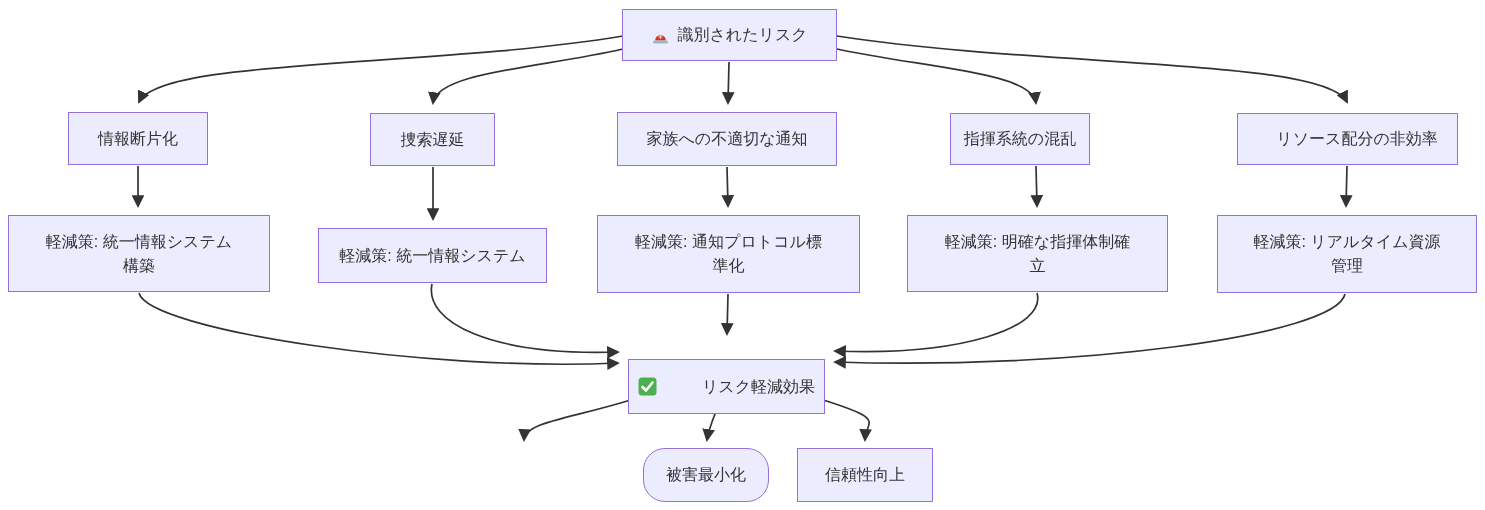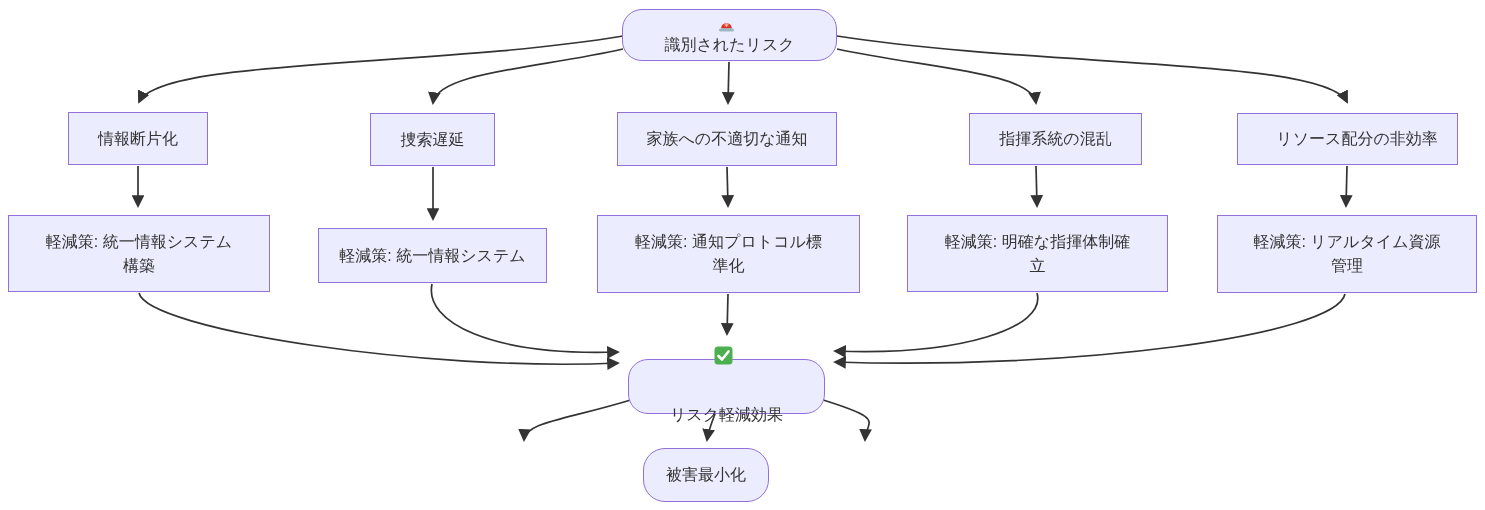--- a/index.html
+++ b/index.html
@@ -36,21 +36,21 @@
     white-space: pre-line;
     padding: 2px 8px;
   }
   .node .icon {
     display: inline-flex;
     align-items: center;
     margin-right: 7px;
     flex: none;
   }
   .node .lbl { display: inline-block; }
-  .with-icon { flex-direction: column; white-space: nowrap; border-radius: 20px; }
+  .with-icon { flex-direction: row; white-space: nowrap; }
 </style>
 </head>
 <body>
 
 <div class="canvas">
 
   <svg class="edges" viewBox="0 0 1485 510">
     <defs>
       <marker id="arrow" viewBox="0 0 10 10" refX="8.5" refY="5" markerWidth="7.5" markerHeight="7.5" orient="auto-start-reverse">
         <path d="M0,0 L10,5 L0,10 z" fill="#333333"></path>
@@ -92,21 +92,21 @@
 
   <div class="node" style="left:68px; top:112px; width:140px; height:53px;">
     <span class="lbl">情報断片化</span>
   </div>
   <div class="node" style="left:370px; top:113px; width:125px; height:53px;">
     <span class="lbl">捜索遅延</span>
   </div>
   <div class="node" style="left:617px; top:112px; width:220px; height:54px;">
     <span class="lbl">家族への不適切な通知</span>
   </div>
-  <div class="node" style="left:950px; top:113px; width:173px; height:52px;margin-left:19px;">
+  <div class="node" style="left:950px; top:113px; width:140px; height:52px;">
     <span class="lbl">指揮系統の混乱</span>
   </div>
   <div class="node" style="left:1237px; top:113px; width:221px; height:52px;padding-left:27px;">
     <span class="lbl">リソース配分の非効率</span>
   </div>
 
   <div class="node" style="left:8px; top:215px; width:262px; height:77px;">
     <span class="lbl">軽減策: 統一情報システム
 構築</span>
   </div>
@@ -132,14 +132,17 @@
         <rect x="0.5" y="0.5" width="18" height="18" rx="3.5" fill="#4CAF50"></rect>
         <path d="M4.5 10 L8 13.5 L14.5 5.5" stroke="#ffffff" stroke-width="2.6" fill="none" stroke-linecap="round" stroke-linejoin="round"></path>
       </svg>
     </span>
     <span class="lbl">リスク軽減効果</span>
   </div>
 
   <div class="node" style="left:643px; top:448px; width:126px; height:54px;border-radius:22px;">
     <span class="lbl">被害最小化</span>
   </div>
+  <div class="node" style="left:797px; top:448px; width:136px; height:54px;">
+    <span class="lbl">信頼性向上</span>
+  </div>
 
 </div>
 
 </body></html>

